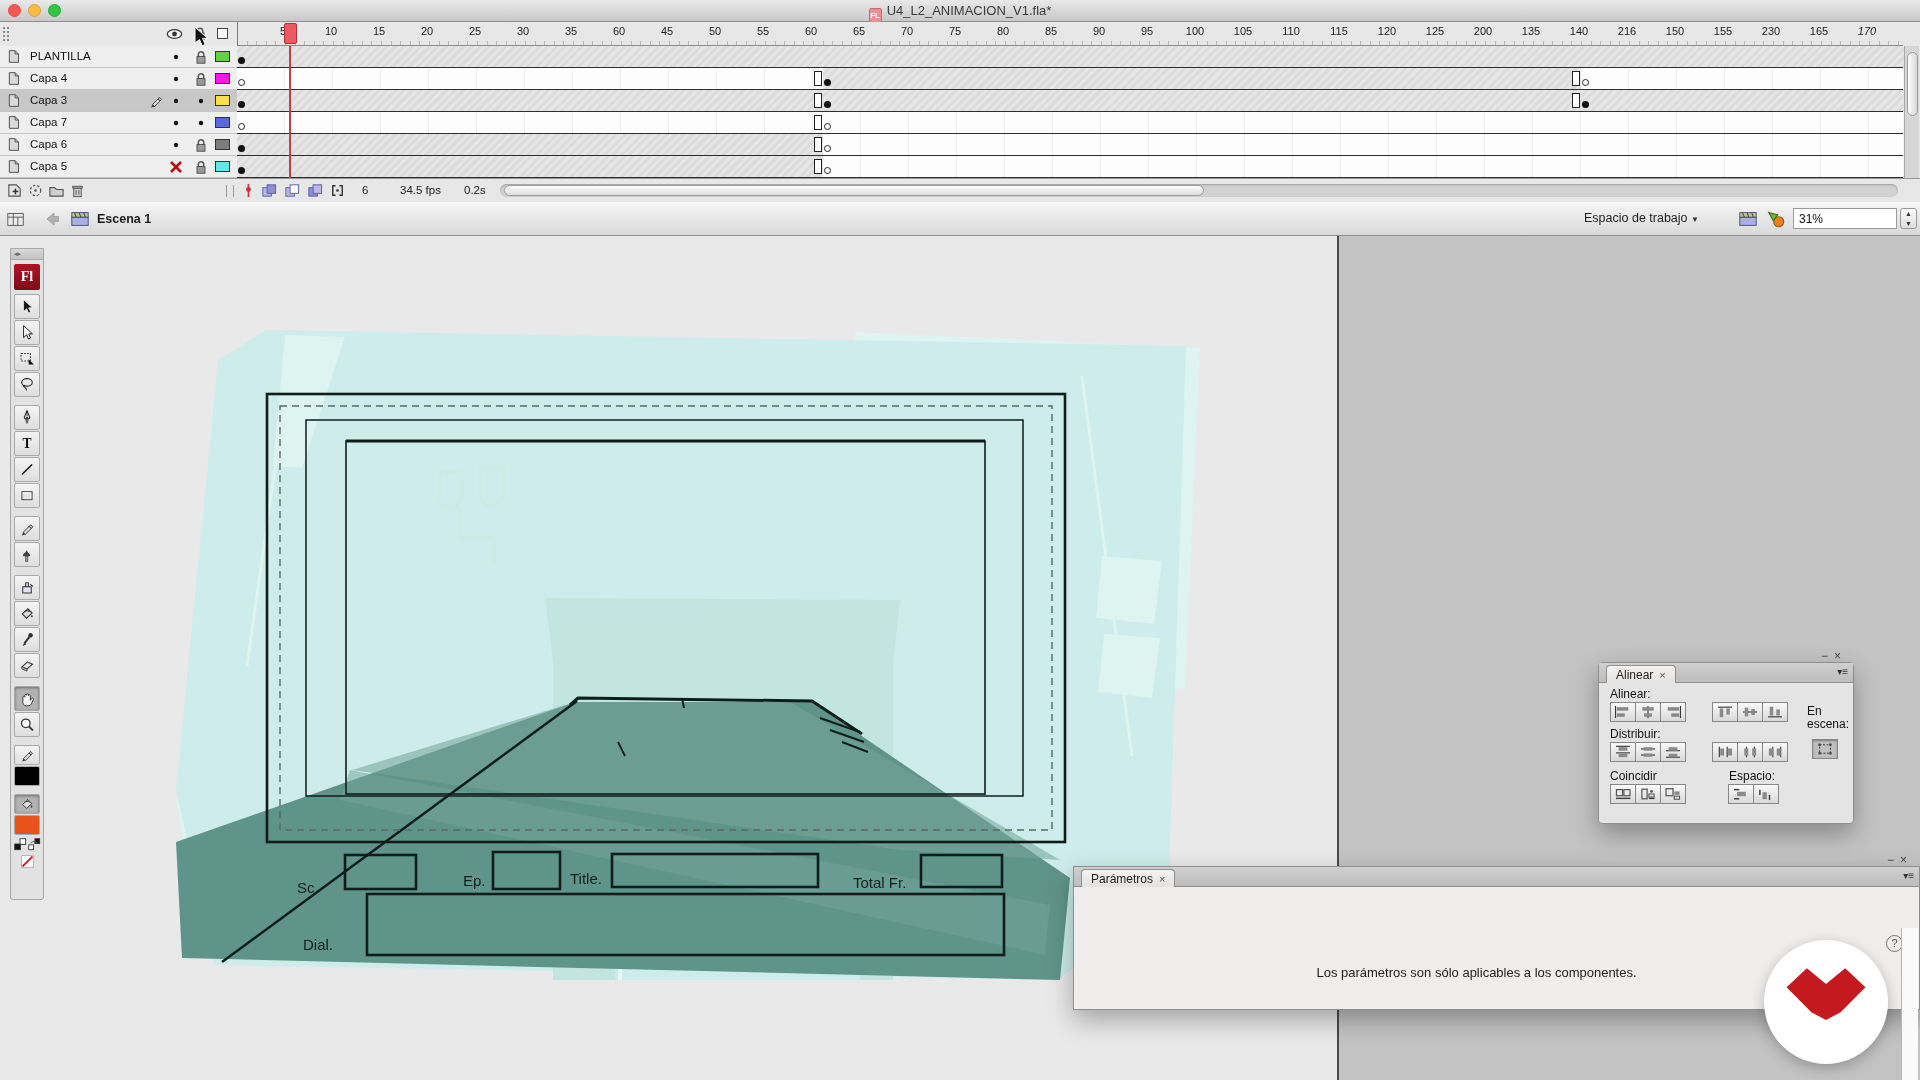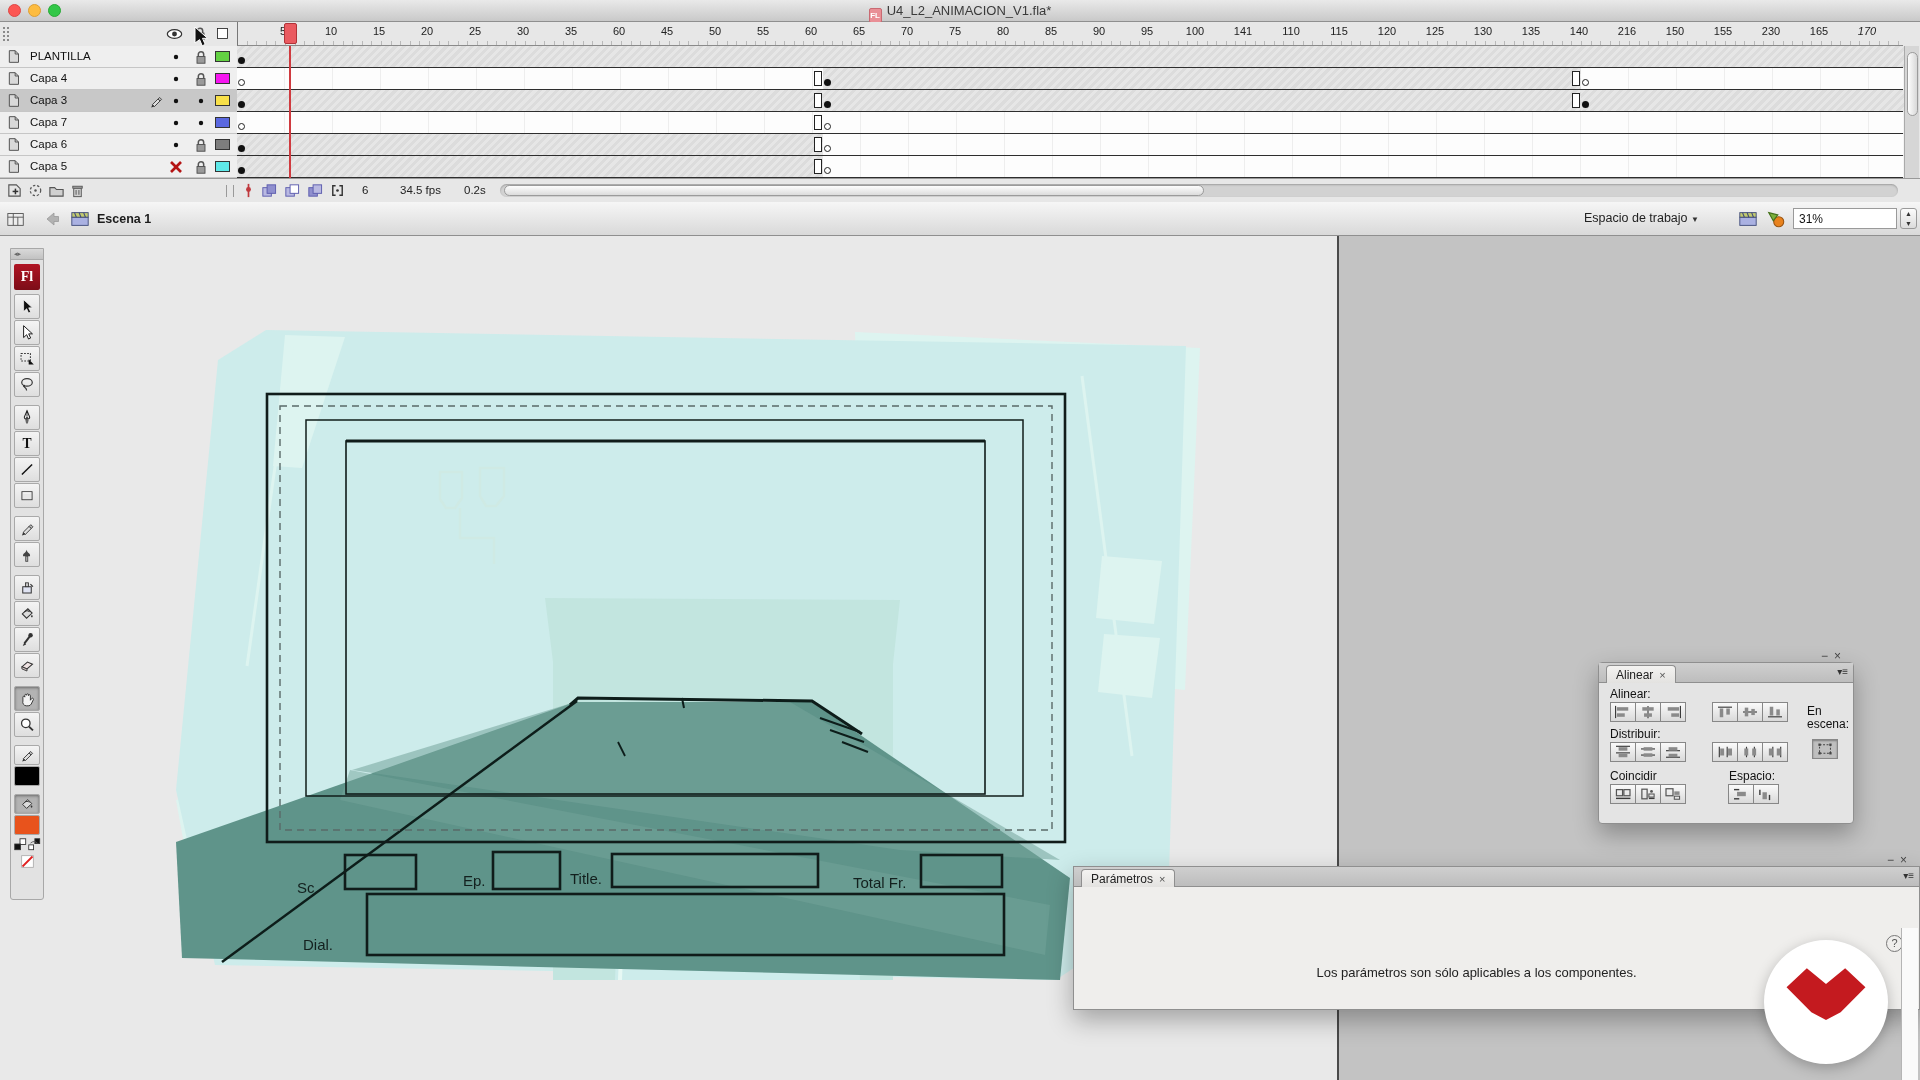--- a/index.html
+++ b/index.html
@@ -139,26 +139,26 @@
         <span class="ruler-num" style="left: 525px;">55</span>
         <span class="ruler-num" style="left: 573px;">60</span>
         <span class="ruler-num" style="left: 621px;">65</span>
         <span class="ruler-num" style="left: 669px;">70</span>
         <span class="ruler-num" style="left: 717px; text-align: center;">75</span>
         <span class="ruler-num" style="left: 765px;">80</span>
         <span class="ruler-num" style="left: 813px;">85</span>
         <span class="ruler-num" style="left: 861px;">90</span>
         <span class="ruler-num" style="left: 909px;">95</span>
         <span class="ruler-num" style="left: 957px;">100</span>
-        <span class="ruler-num" style="left: 1005px;">141</span>
+        <span class="ruler-num" style="left: 1005px;">105</span>
         <span class="ruler-num" style="left: 1053px;">110</span>
         <span class="ruler-num" style="left: 1101px;">115</span>
         <span class="ruler-num" style="left: 1149px;">120</span>
         <span class="ruler-num" style="left: 1197px;">125</span>
-        <span class="ruler-num" style="left: 1245px;">130</span>
+        <span class="ruler-num" style="left: 1245px;">200</span>
         <span class="ruler-num" style="left: 1293px;">135</span>
         <span class="ruler-num" style="left: 1341px;">140</span>
         <span class="ruler-num" style="left: 1389px;">216</span>
         <span class="ruler-num" style="left: 1437px;">150</span>
         <span class="ruler-num" style="left: 1485px;">155</span>
         <span class="ruler-num" style="left: 1533px;">230</span>
         <span class="ruler-num" style="left: 1581px;">165</span>
         <span class="ruler-num" style="left: 1629px; font-style: italic;">170</span>
       </div>
     <div class="abs" id="layers-list">

